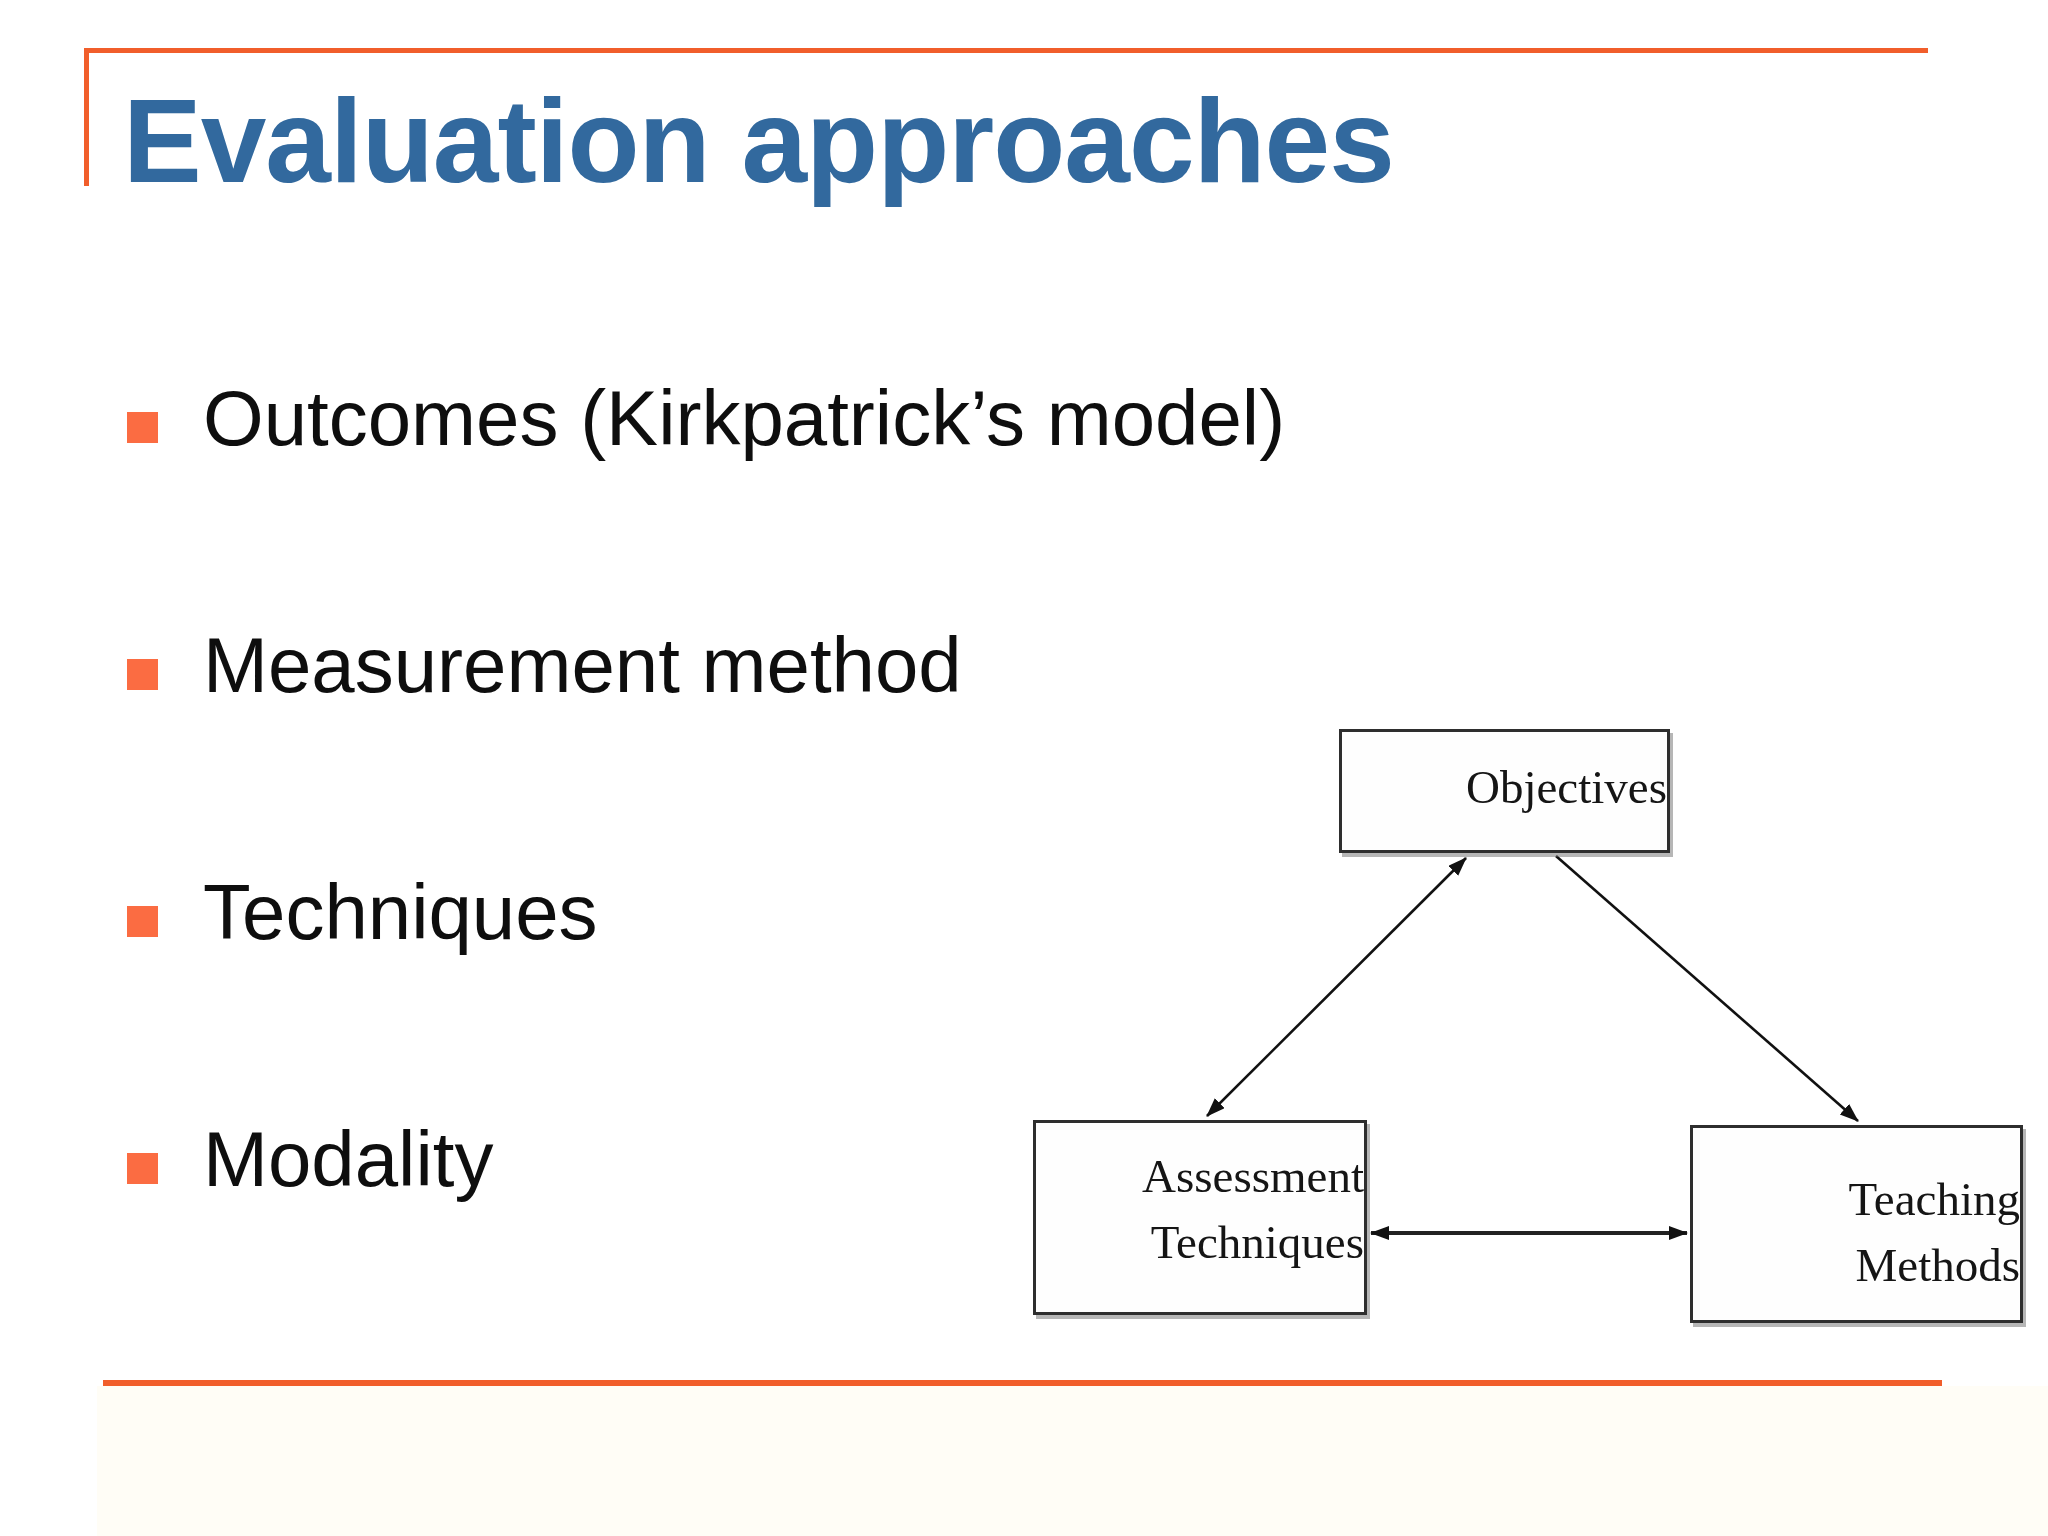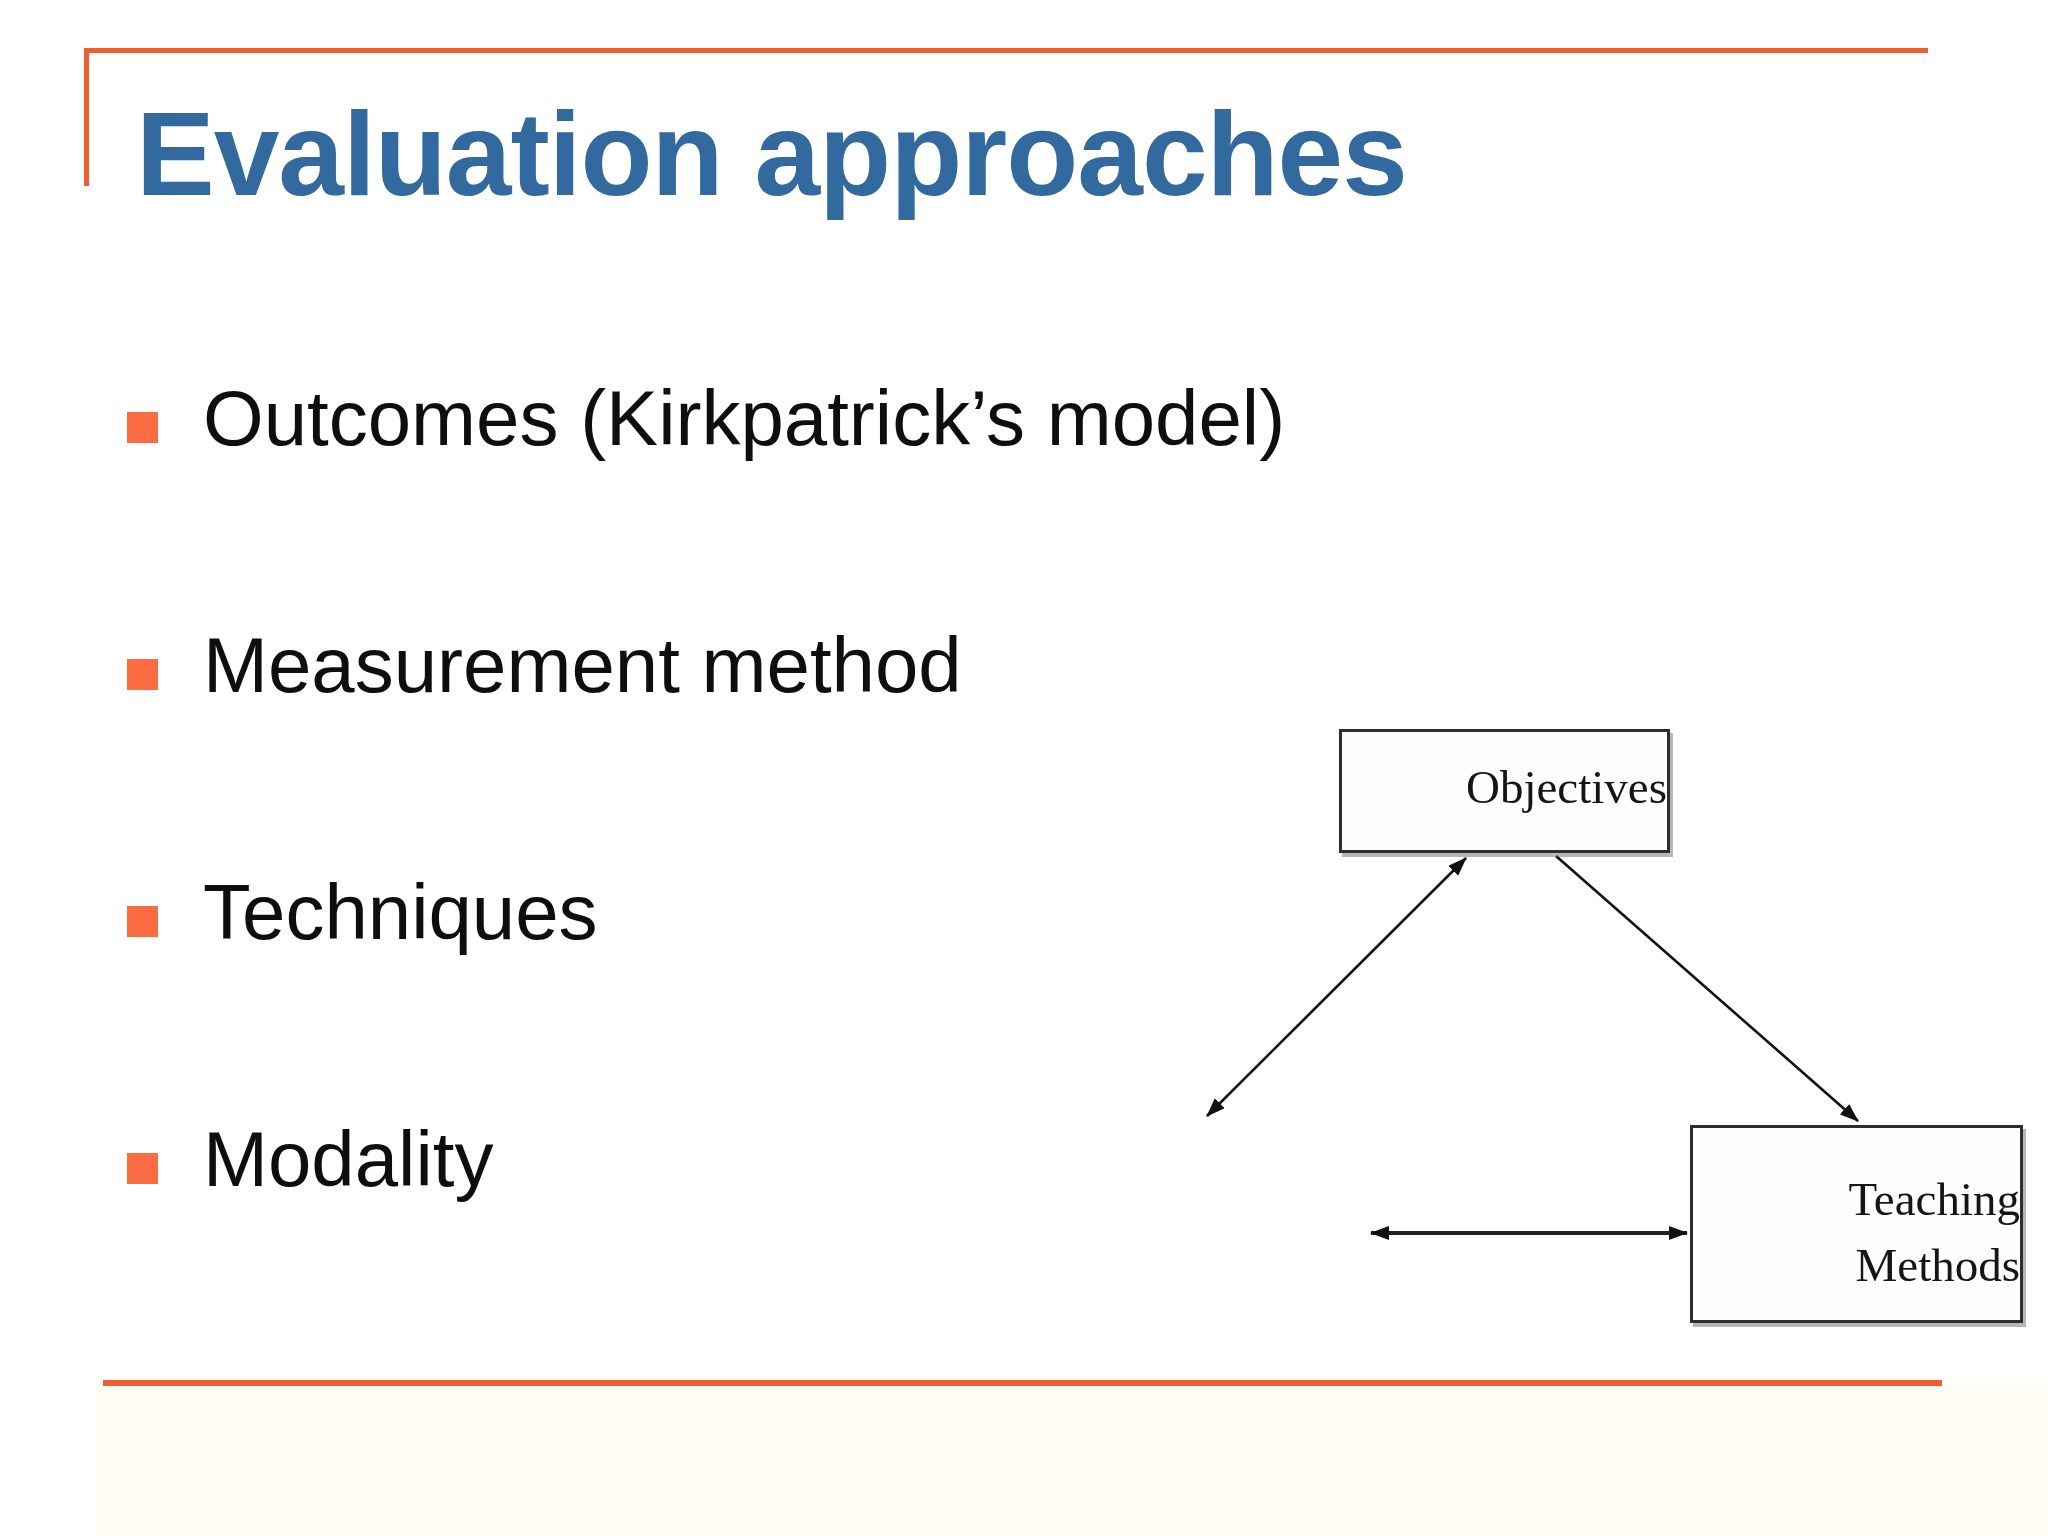--- a/index.html
+++ b/index.html
@@ -9,21 +9,21 @@
 
   
   .rule{position:absolute;background:#f15e2b;}
   .rule.top{left:85px;top:48px;width:1843px;height:5px;}
   .rule.vert{left:84px;top:48px;width:5px;height:138px;}
   .rule.bottom{left:103px;top:1380px;width:1839px;height:6px;}
   .footer-tint{position:absolute;left:97px;right:0;top:1386px;bottom:0;
                background:#fffdf6;}
 
   
-  .title{position:absolute;left:123px;top:82px;margin:13px;
+  .title{position:absolute;left:123px;top:82px;margin:0;
          font-size:118px;font-weight:bold;line-height:1;
          color:#32699e;letter-spacing:-1px;white-space:nowrap;}
 
   
   .bullet-row{position:absolute;left:127px;white-space:nowrap;}
   .bullet-row .sq{position:absolute;left:0;top:33px;width:31px;height:31px;
                   background:#fb6c42;display:block;}
   .bullet-row .bt{display:block;padding-left:76px;font-size:78px;line-height:1;
                   color:#0e0e0e;}
   .b1{top:379px;}
@@ -78,20 +78,24 @@
       </marker>
     </defs>
     <line x1="1207" y1="1116" x2="1466" y2="858" stroke="#111" stroke-width="2.6" marker-start="url(#ah)" marker-end="url(#ah)"></line>
     <line x1="1556" y1="856" x2="1858" y2="1121" stroke="#111" stroke-width="2.6" marker-end="url(#ah)"></line>
     <line x1="1371" y1="1233" x2="1687" y2="1233" stroke="#222" stroke-width="4" marker-start="url(#ah)" marker-end="url(#ah)"></line>
   </svg>
 
   <div class="dbox box-objectives">
     <span class="ln">Objectives</span>
   </div>
+  <div class="dbox box-assessment">
+    <span class="ln">Assessment</span>
+    <span class="ln">Techniques</span>
+  </div>
   <div class="dbox box-teaching">
     <span class="ln">Teaching</span>
     <span class="ln">Methods</span>
   </div>
 
   <div class="footer-tint"></div>
   <div class="rule bottom"></div>
 
 </div>
 

